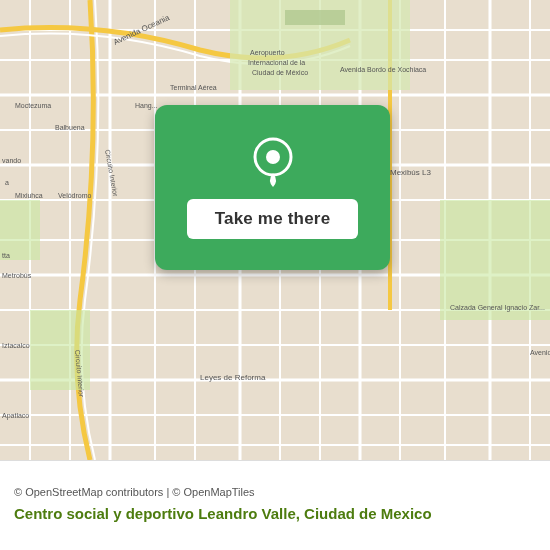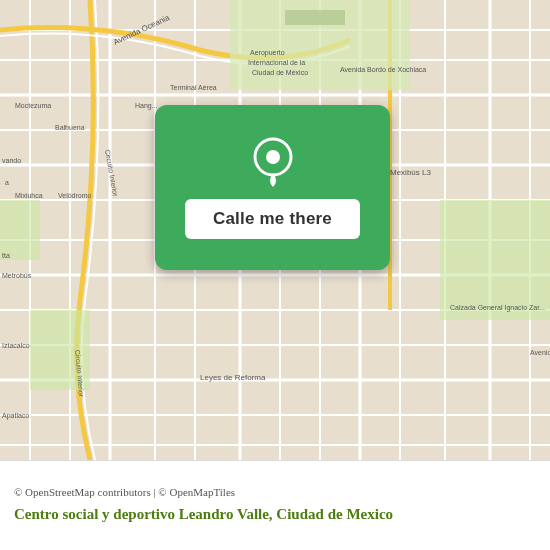--- a/index.html
+++ b/index.html
@@ -61,21 +61,20 @@
       height: 90px;
       background: #fff;
       position: absolute;
       bottom: 0;
       left: 0;
       display: flex;
       align-items: center;
       justify-content: space-between;
       padding: 8px 14px 8px 14px;
       border-top: 1px solid #ddd;
-      font-family: Liberation Serif, serif;
     }
 
     .bottom-left {
       flex: 1;
     }
 
     .copyright-text {
       font-size: 11px;
       color: #555;
       margin-bottom: 6px;
@@ -202,21 +201,21 @@
     <text x="105" y="150" font-size="7" fill="#555" transform="rotate(80, 105, 150)">Circuito Interior</text>
   </svg>
 
   <div id="card-overlay">
 
     <svg class="pin-icon" viewBox="0 0 52 52" xmlns="http://www.w3.org/2000/svg">
       <circle cx="26" cy="20" r="18" fill="none" stroke="#fff" stroke-width="3"></circle>
       <circle cx="26" cy="20" r="7" fill="#fff"></circle>
       <path d="M 26 36 Q 20 44 26 50 Q 32 44 26 36 Z" fill="#fff"></path>
     </svg>
-    <button class="take-me-btn">Calle me there</button>
+    <button class="take-me-btn">Take me there</button>
   </div>
 </div>
 
 <div id="bottom-bar">
   <div class="bottom-left">
     <div class="copyright-text">© OpenStreetMap contributors | © OpenMapTiles</div>
     <div class="location-title">Centro social y deportivo Leandro Valle, Ciudad de Mexico</div>
   </div>
 </div>
 

